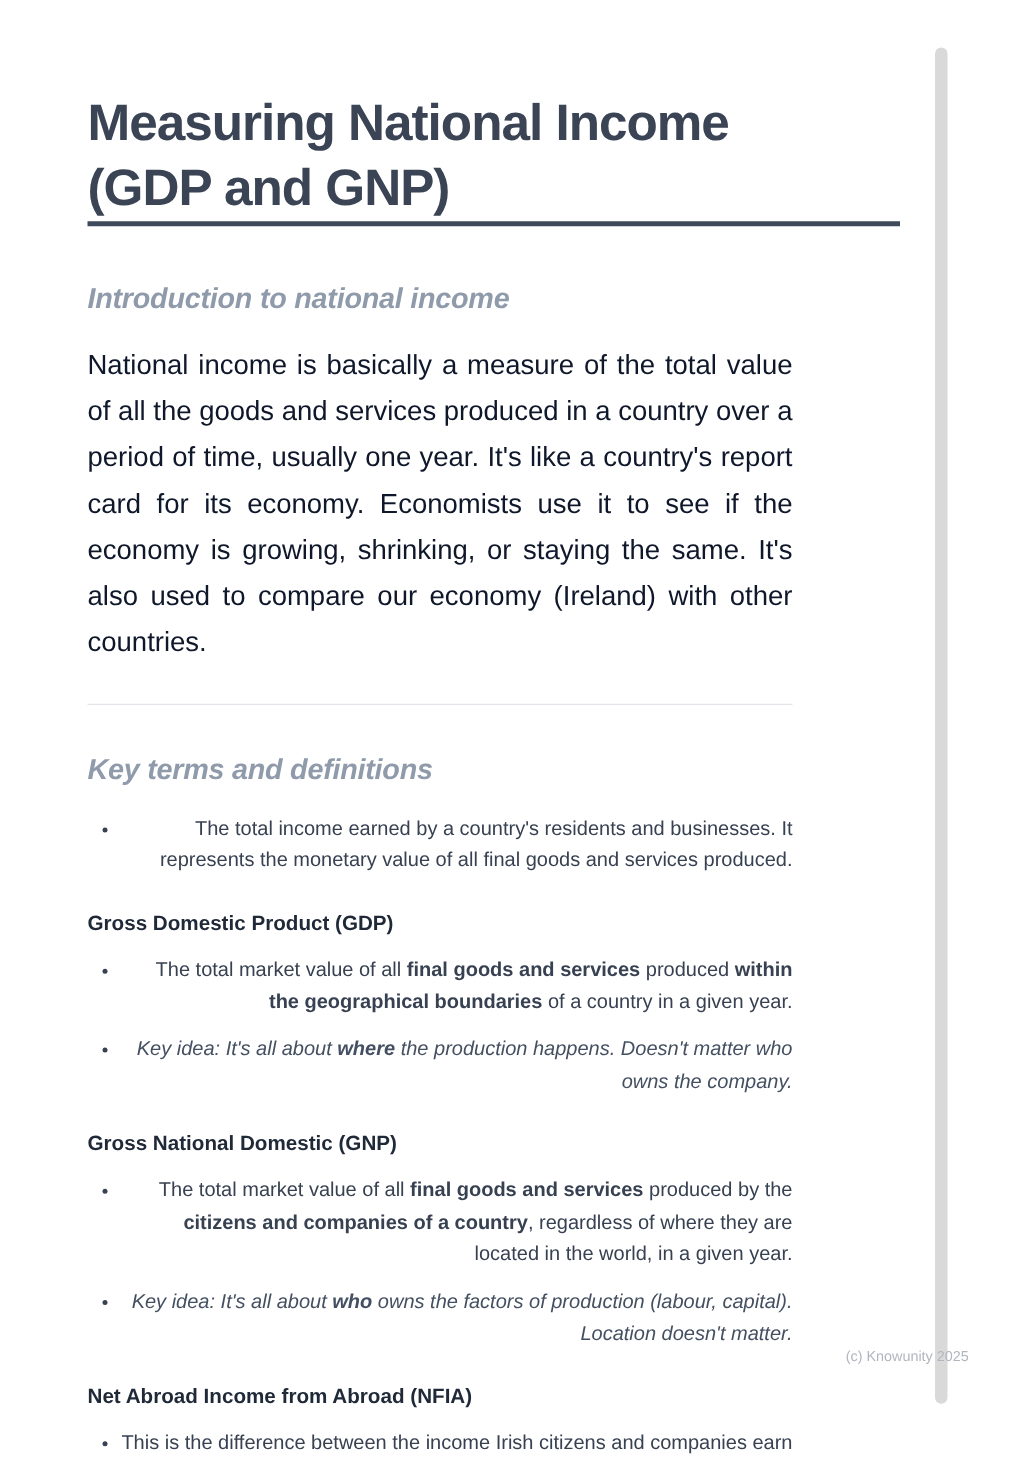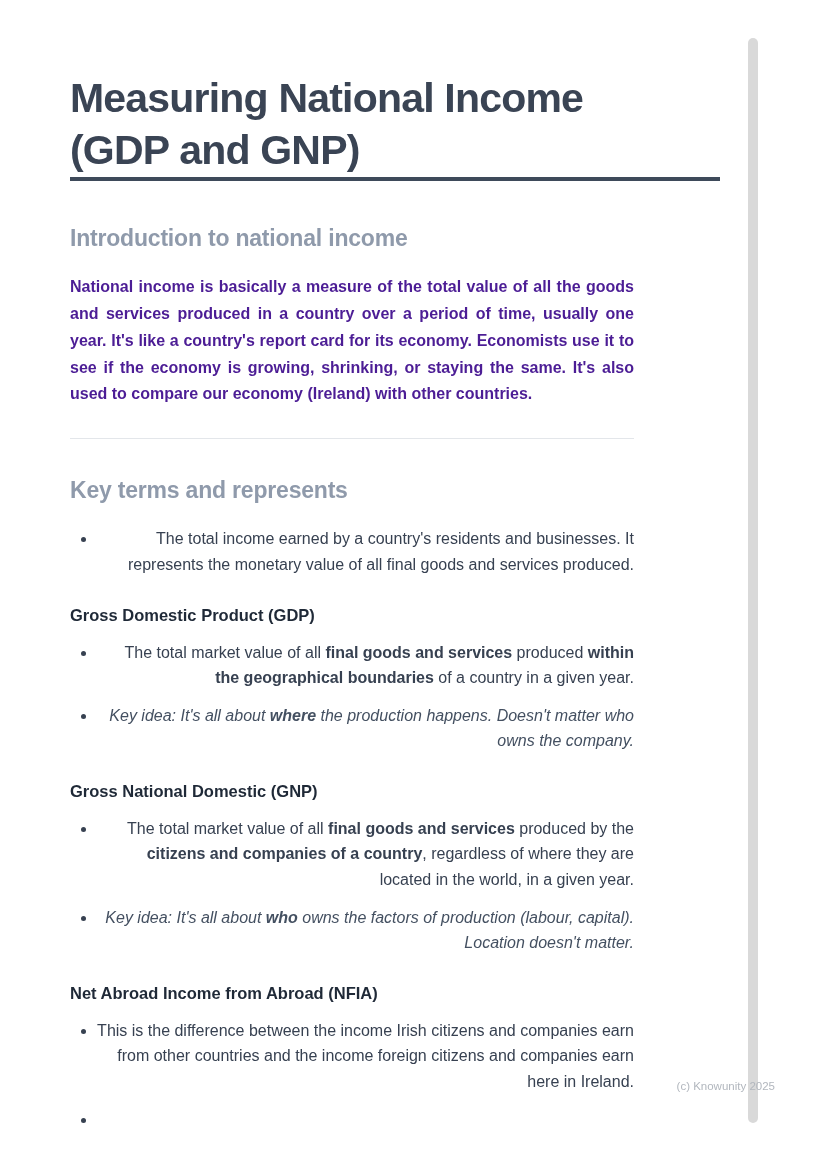--- a/index.html
+++ b/index.html
@@ -32,27 +32,27 @@
     background: #3e4a5a;
     border: none;
     margin-bottom: 44px;
   }
   h2.section-heading {
     font-size: 23px;
     font-weight: 700;
     color: #8f9aab;
     letter-spacing: -0.2px;
     margin-bottom: 22px;
+    font-style: italic;
   }
   .body-text {
     width: 564px;
-    font-size: 16px;
+    font-size: 22px;
     line-height: 1.68;
-    color: #4c1d95;
-    font-weight: bold;
+    color: #0f172a;
   }
   p.intro {
     text-align: justify;
   }
   .section-divider {
     border: none;
     border-top: 1px solid #e3e6ea;
     width: 564px;
     margin: 30px 0 38px 0;
   }
@@ -107,21 +107,21 @@
   <hr class="title-rule">
 
   <section>
     <h2 class="section-heading">Introduction to national income</h2>
     <p class="body-text intro">National income is basically a measure of the total value of all the goods and services produced in a country over a period of time, usually one year. It's like a country's report card for its economy. Economists use it to see if the economy is growing, shrinking, or staying the same. It's also used to compare our economy (Ireland) with other countries.</p>
   </section>
 
   <hr class="section-divider">
 
   <section>
-    <h2 class="section-heading">Key terms and represents</h2>
+    <h2 class="section-heading">Key terms and definitions</h2>
     <div class="terms">
         <ul>
           <li><span>The total income earned by a country's residents and businesses. It represents the monetary value of all final goods and services produced.</span></li>
         </ul>
         <h3>Gross Domestic Product (GDP)</h3>
         <ul>
           <li><span>The total market value of all </span><span class="bold">final goods and services</span><span> produced </span><span class="bold">within the geographical boundaries</span><span> of a country in a given year.</span></li>
           <li class="italic"><span>Key idea: It's all about </span><span class="bold">where</span><span> the production happens. Doesn't matter who owns the company.</span></li>
         </ul>
         <h3>Gross National Domestic (GNP)</h3>

